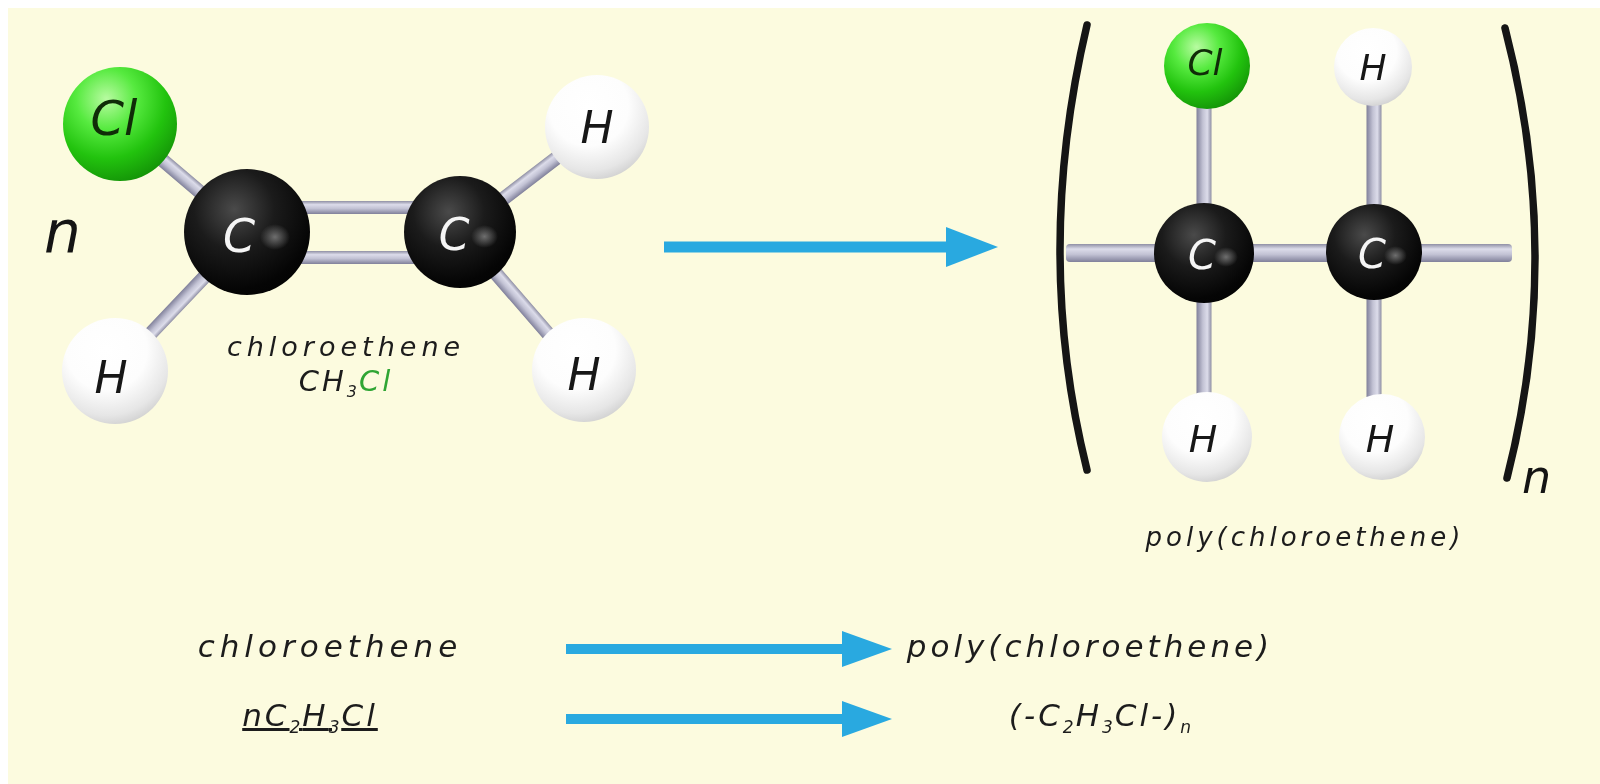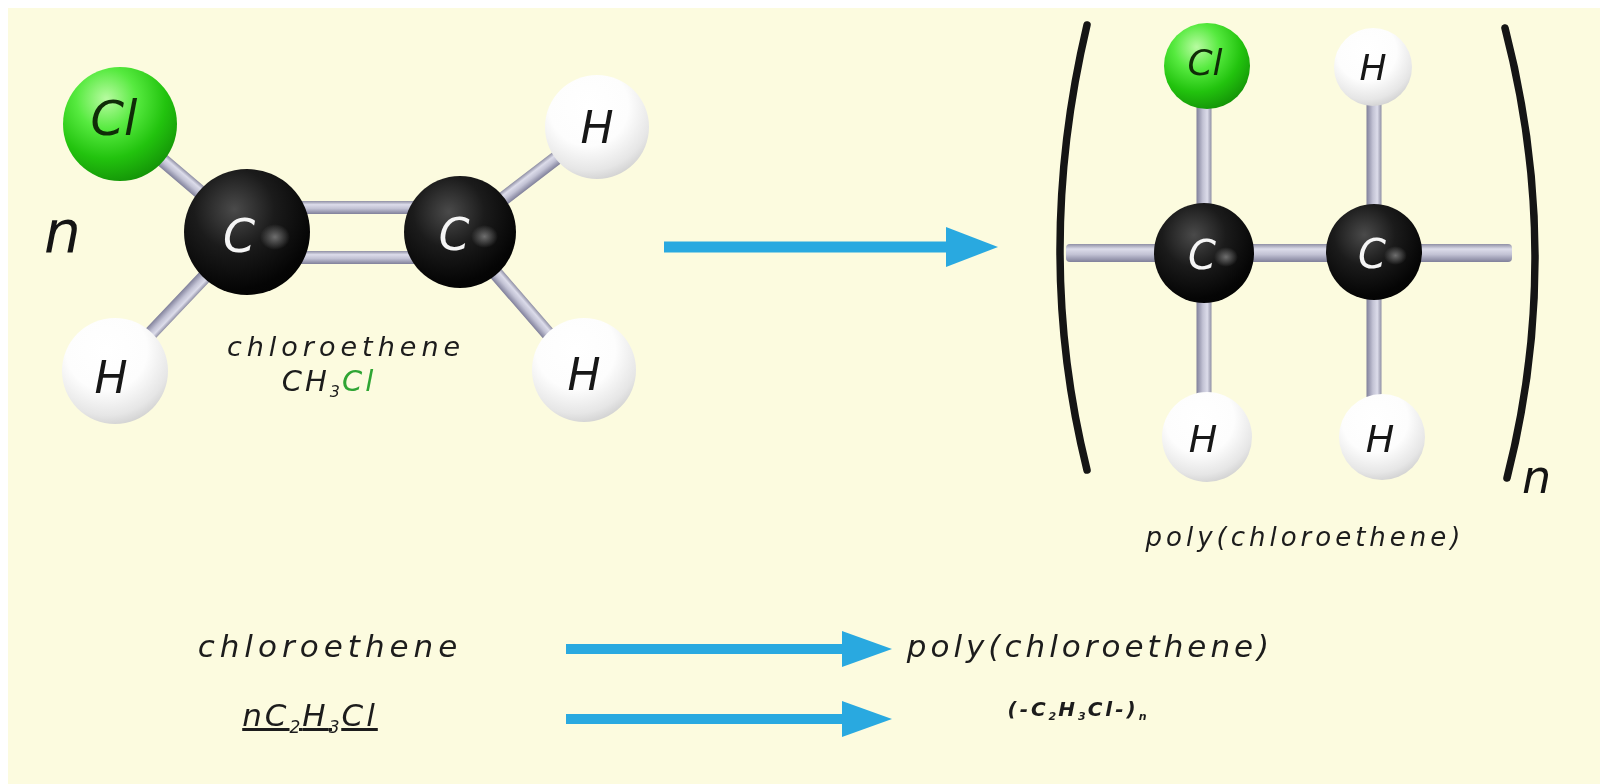--- a/index.html
+++ b/index.html
@@ -71,27 +71,27 @@
   }
 
   svg{position:absolute;overflow:visible;}
   .arrow-line{stroke:var(--arrow-blue);stroke-width:11;}
   .arrow-line-sm{stroke:var(--arrow-blue);stroke-width:10;}
   .arrow-head{fill:var(--arrow-blue);}
   .bracket-path{stroke:#151515;stroke-width:7.5;fill:none;stroke-linecap:round;}
 
   
   .cap-left-name{left:181px;top:331px;width:330px;font-size:27px;letter-spacing:5px;}
-  .cap-left-formula{left:164px;top:364px;width:330px;font-size:29px;letter-spacing:3px;}
+  .cap-left-formula{left:181px;top:364px;width:330px;font-size:29px;letter-spacing:3px;}
   .cap-poly{left:1100px;top:522px;width:410px;font-size:26px;letter-spacing:4px;}
   .eq-text{position:absolute;font-style:italic;color:var(--text-dark);text-align:center;}
   .eq-word-reactant{left:150px;top:628px;width:360px;font-size:31px;letter-spacing:5px;}
   .eq-word-product{left:880px;top:628px;width:420px;font-size:31px;letter-spacing:4px;}
   .eq-formula-reactant{left:140px;top:697px;width:340px;font-size:31px;letter-spacing:3px;text-decoration:underline;}
-  .eq-formula-product{left:868px;top:697px;width:420px;font-size:20px;letter-spacing:3px;font-weight:bold;}
+  .eq-formula-product{left:891px;top:697px;width:420px;font-size:31px;letter-spacing:3px;}
 </style>
 </head>
 <body>
 
 <div class="canvas">
   <div class="edge edge-top"></div>
   <div class="edge edge-left"></div>
 
   <div>
 

